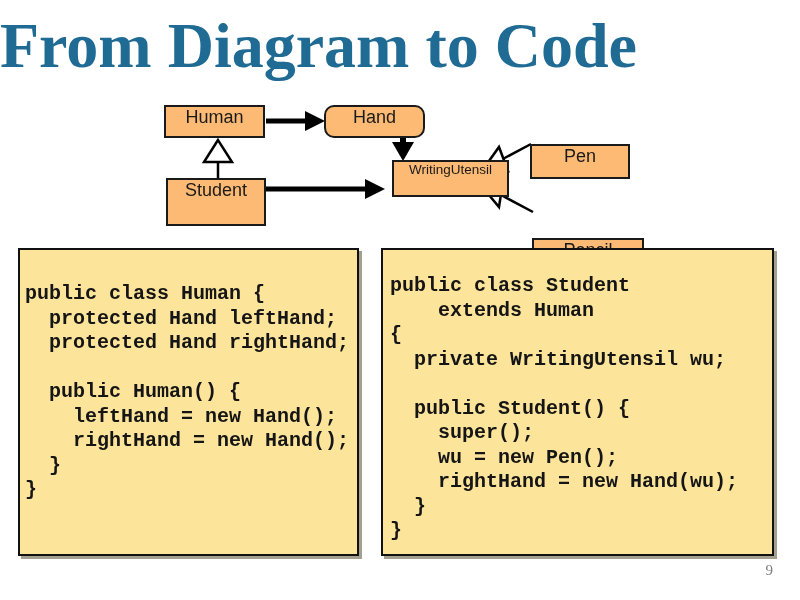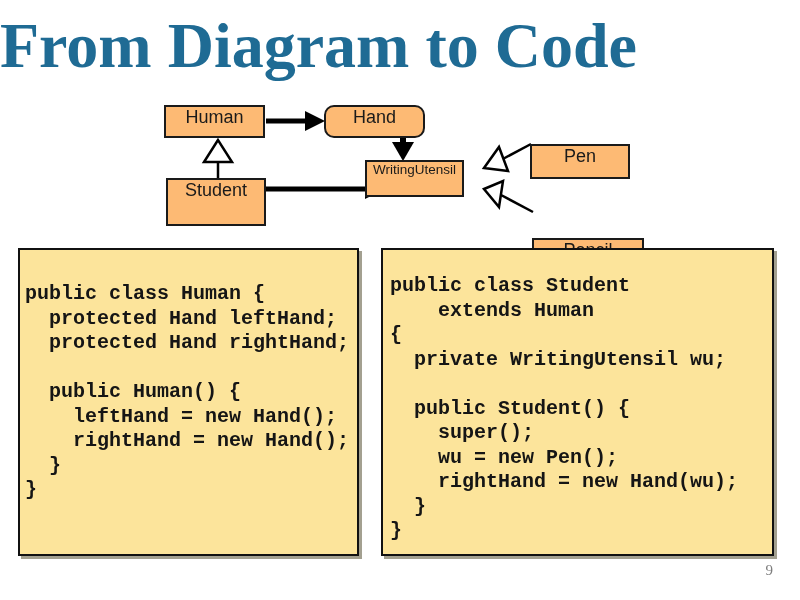--- a/index.html
+++ b/index.html
@@ -35,21 +35,21 @@
     display: flex;
     align-items: flex-start;
     justify-content: center;
     font-size: 18px;
     color: #1a1a1a;
     white-space: nowrap;
   }
   .node-human   { left: 164px; top: 105px; width: 101px; height: 33px; }
   .node-hand    { left: 324px; top: 105px; width: 101px; height: 33px; border-radius: 10px; }
   .node-student { left: 166px; top: 178px; width: 100px; height: 48px; }
-  .node-wu      { left: 365px; top: 160px; width:  99px; height: 37px; font-size: 13.5px; }
+  .node-wu      { left: 392px; top: 160px; width:  117px; height: 37px; font-size: 13.5px; }
   .node-pen     { left: 530px; top: 144px; width: 100px; height: 35px; }
   .node-pencil  { left: 532px; top: 198px; width: 112px; height: 33px; margin-top: 40px; }
 
   
   .code-panel {
     position: absolute;
     background: #fce49b;
     border: 2px solid #111111;
     box-shadow: 3px 3px 0 rgba(88, 82, 52, 0.55);
     overflow: hidden;

